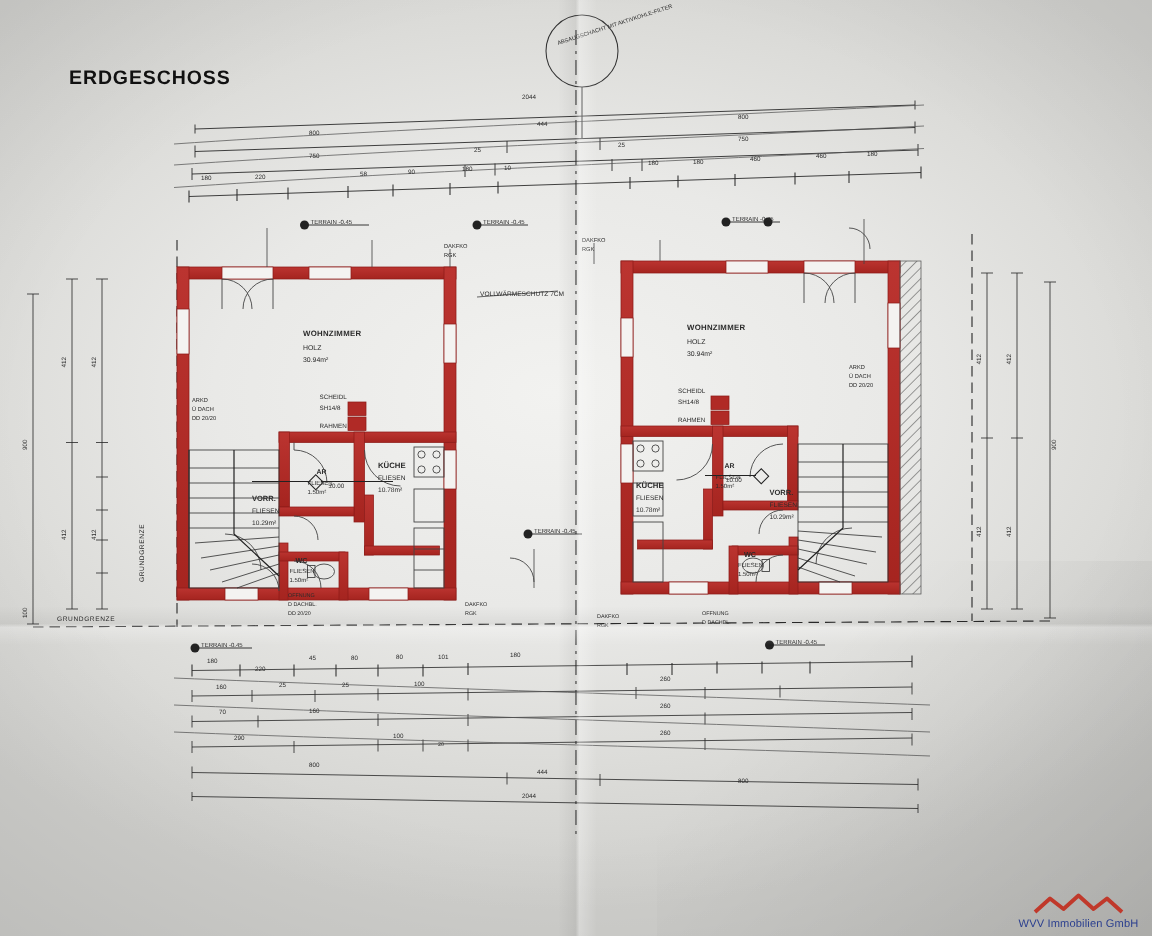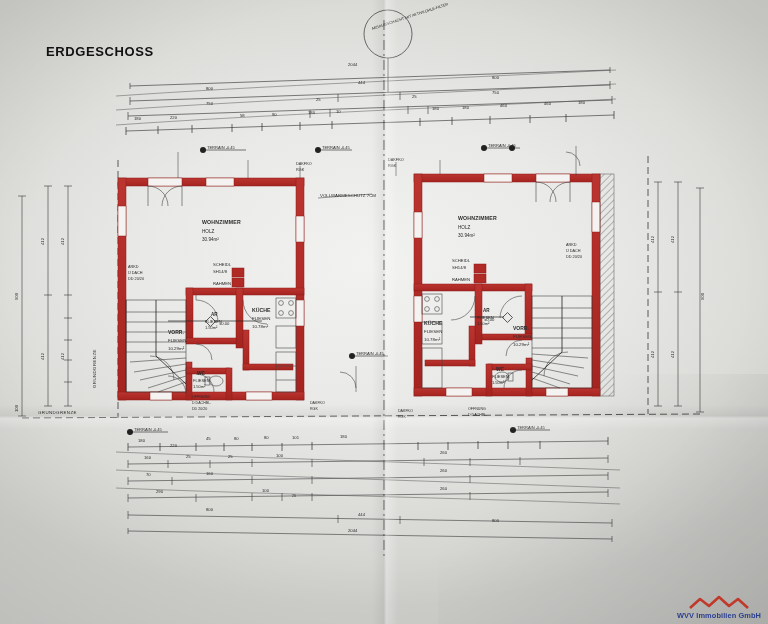--- a/index.html
+++ b/index.html
@@ -28,21 +28,21 @@
   svg{position:absolute;left:0;top:0;}
   text{font-family:"Liberation Sans", sans-serif;fill:#2b2b2b;}
 
   #title{
     position:absolute;left:46px;top:44px;
     font-size:13px;font-weight:bold;letter-spacing:.6px;color:#111;
   }
   #logo{position:absolute;right:6px;bottom:4px;width:86px;height:26px;}
   #logo .lg-txt{
     position:absolute;left:0;bottom:0;width:86px;text-align:center;
-    font-size:7.4px;font-weight:bold;color:#2b3f8f;letter-spacing:.1px;white-space:nowrap;
+    font-size:7.4px;font-weight:normal;color:#2b3f8f;letter-spacing:.1px;white-space:nowrap;
   }
 </style>
 </head>
 <body>
 
 <div id="sheet">
 
   <svg width="768" height="624" viewBox="0 0 768 624">
 
     <defs>

